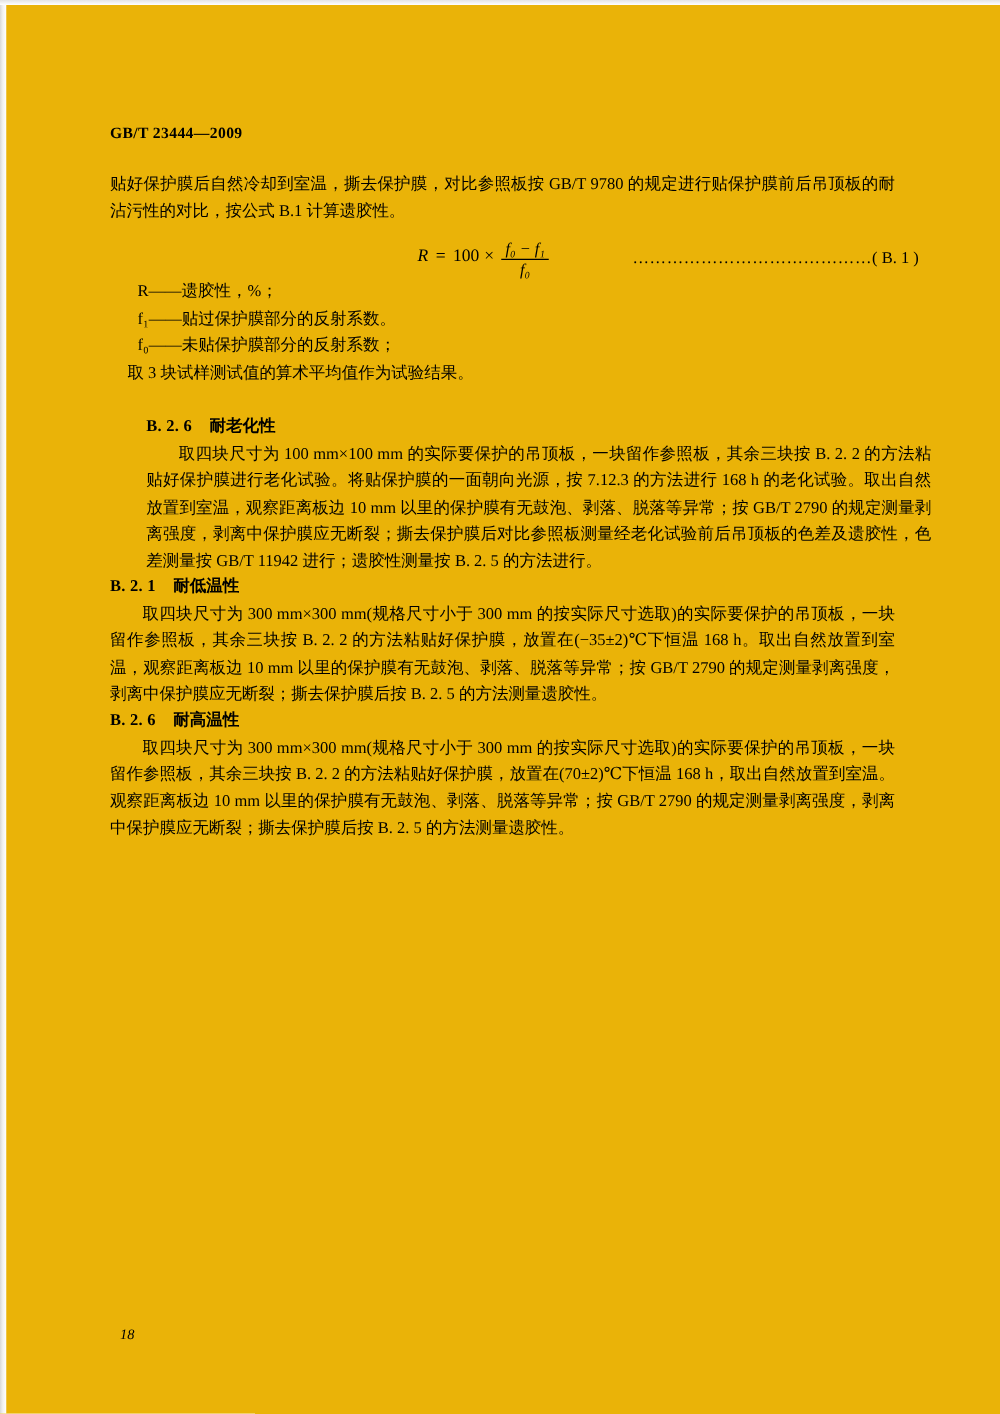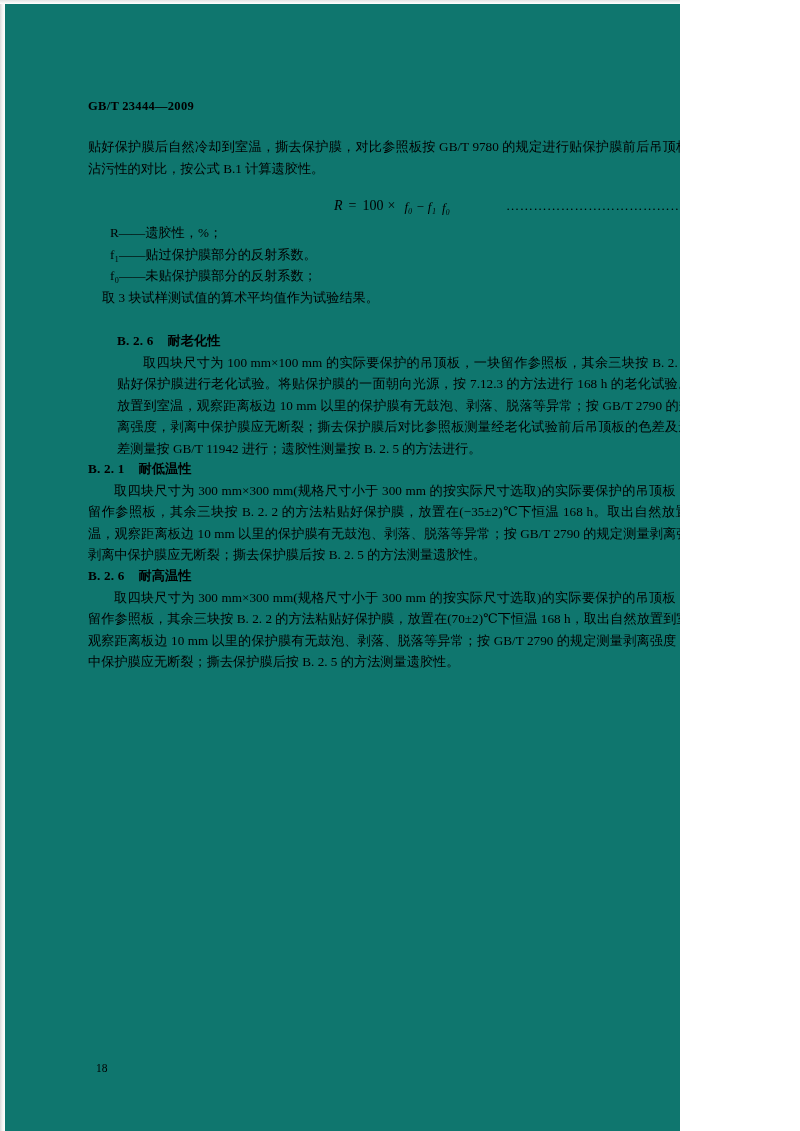--- a/index.html
+++ b/index.html
@@ -6,23 +6,23 @@
     margin: 0;
     padding: 0;
     background: #ffffff;
   }
   body {
     font-family: "Liberation Serif", "DejaVu Serif", serif;
     color: #000000;
   }
   .page {
     position: relative;
-    width: 680px;
+    width: 800px;
     height: 1131px;
-    background: #0f766e;
+    background: #eab308;
     overflow: hidden;
     box-sizing: border-box;
   }
   
   .scan-edge-left {
     position: absolute;
     left: 0;
     top: 0;
     width: 5px;
     height: 1131px;
@@ -99,21 +99,21 @@
     left: 246px;
     top: 0;
     font-size: 14px;
     white-space: nowrap;
     display: flex;
     align-items: center;
     height: 40px;
   }
   .frac {
     display: inline-flex;
-    flex-direction: row;
+    flex-direction: column;
     align-items: center;
     vertical-align: middle;
     margin: 0 2px;
     position: relative;
     top: 1px;
   }
   .frac .numer {
     padding: 0 3px 1px 3px;
     font-size: 13px;
     line-height: 14px;
@@ -144,20 +144,21 @@
   }
   .eqnum {
     letter-spacing: 0;
   }
   .page-number {
     position: absolute;
     left: 96px;
     top: 1062px;
     font-size: 11.5px;
     font-family: "Liberation Serif", "DejaVu Serif", serif;
+    font-style: italic;
   }
 </style>
 </head>
 <body>
 
 <div class="page">
 
   <div class="scan-edge-left"></div>
   <div class="scan-edge-top"></div>
 

